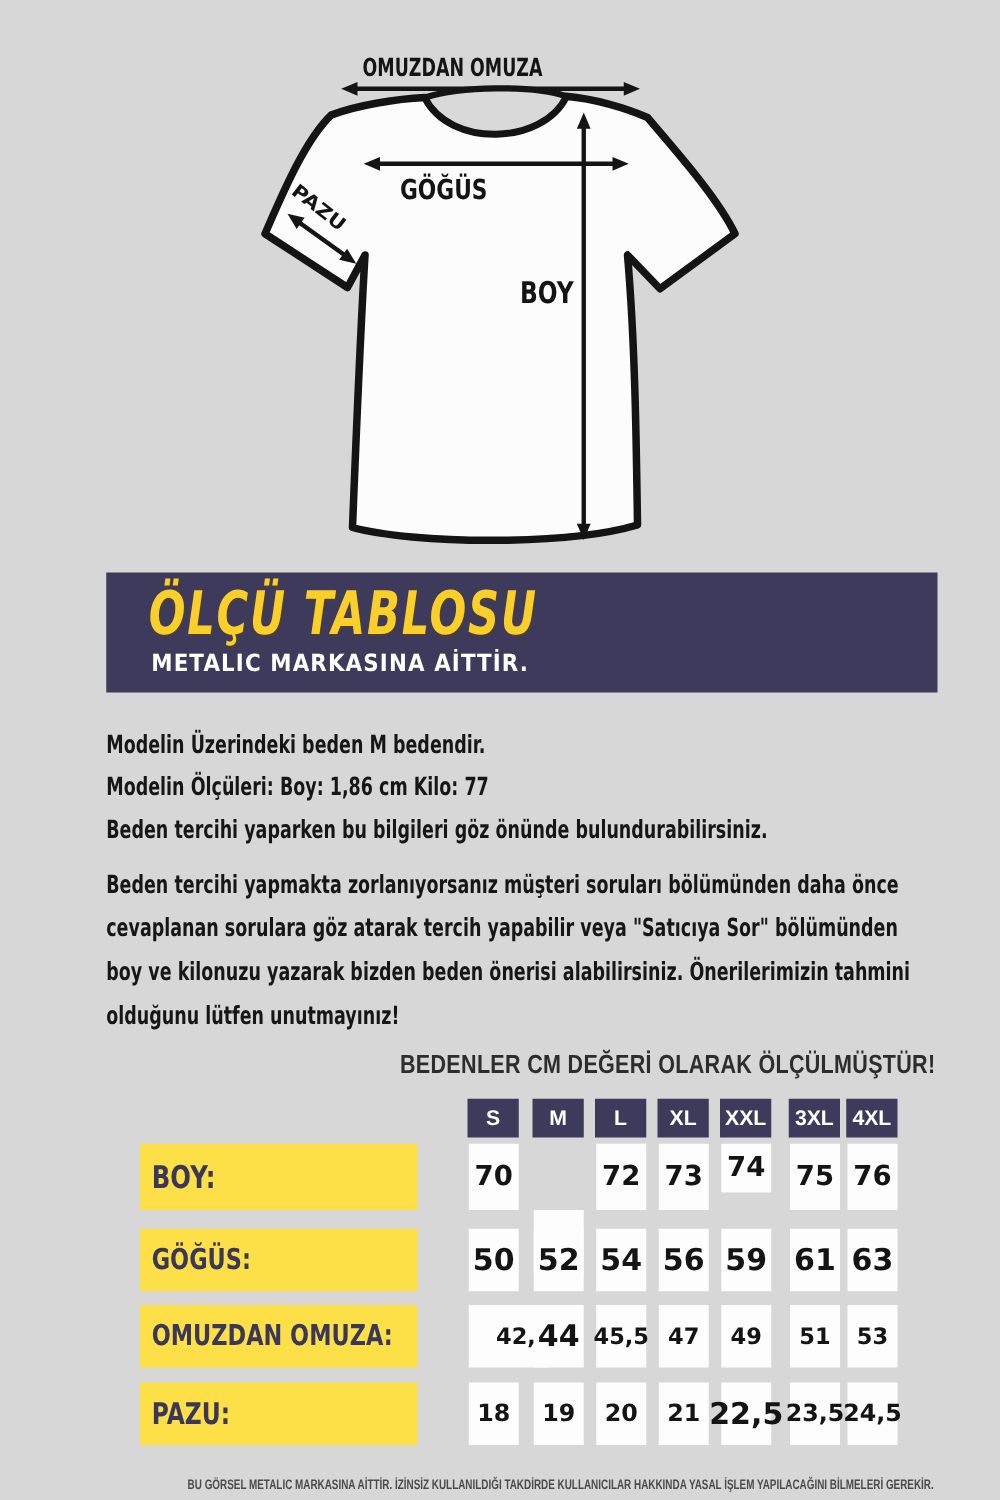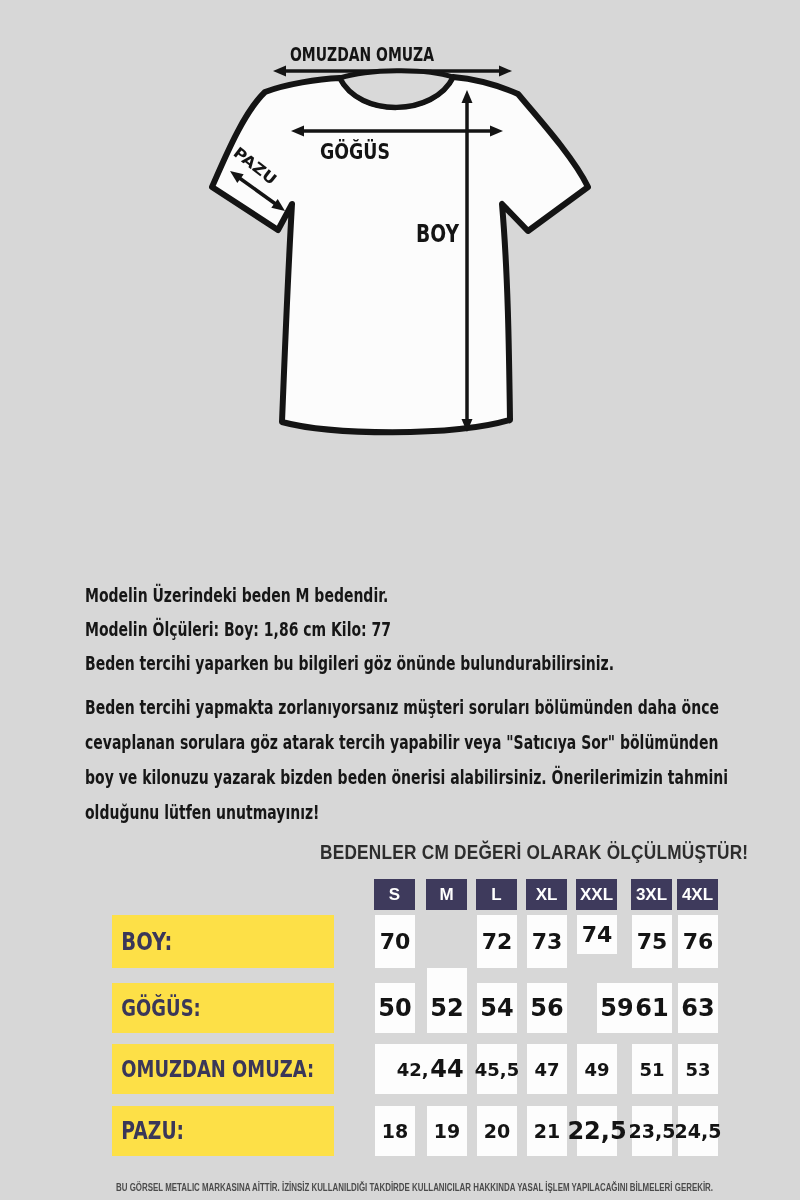--- a/index.html
+++ b/index.html
@@ -45,21 +45,21 @@
   }
   .row-label-text{
     font-weight:bold;color:#3a3759;white-space:nowrap;padding-left:12px;
     transform:scaleX(0.78);transform-origin:0 50%;
   }
   .value-cell{
     position:absolute;background:#fdfdfd;display:flex;align-items:center;justify-content:center;
     font-weight:bold;color:#141414;white-space:nowrap;
   }
   
-  .footer{position:absolute;left:0;right:0;top:1176px;text-align:center;}
+  .footer{position:absolute;left:0;right:0;top:1176px;text-align:center;padding-left:34px;}
   .footer-text{
     display:inline-block;font-family:"Liberation Sans",sans-serif;font-weight:bold;font-size:11px;
     color:#4b4b4b;white-space:nowrap;transform:scaleX(0.72);transform-origin:50% 0;
   }
 </style>
 </head>
 <body>
 
 <div class="page">
 
@@ -105,20 +105,24 @@
 
       <g stroke="#141414" fill="#141414">
         <line x1="50" y1="135" x2="89" y2="163" stroke-width="3.5"></line>
         <path d="M42 129 L49.3 141.1 L55.7 132.2 Z" stroke="none"></path>
         <path d="M97 169 L83.3 165.8 L89.7 156.9 Z" stroke="none"></path>
       </g>
       <text class="diagram-label" font-size="15" textLength="50" lengthAdjust="spacingAndGlyphs" text-anchor="middle" transform="translate(64,128) rotate(38)">PAZU</text>
     </svg>
   </div>
 
+  <div class="banner">
+    <div class="banner-title">ÖLÇÜ TABLOSU</div>
+    <div class="banner-subtitle">METALIC MARKASINA AİTTİR.</div>
+  </div>
 
   <div>
     <div class="info-line" style="top:578px">Modelin Üzerindeki beden M bedendir.</div>
     <div class="info-line" style="top:612px">Modelin Ölçüleri: Boy: 1,86 cm Kilo: 77</div>
     <div class="info-line" style="top:646px">Beden tercihi yaparken bu bilgileri göz önünde bulundurabilirsiniz.</div>
   </div>
 
   <div class="para2">
     <div class="info-line" style="top:690px">Beden tercihi yapmakta zorlanıyorsanız müşteri soruları bölümünden daha önce</div>
     <div class="info-line" style="top:725px">cevaplanan sorulara göz atarak tercih yapabilir veya "Satıcıya Sor" bölümünden</div>
@@ -146,21 +150,21 @@
       <div class="value-cell" style="left: 577px; top: 915px; width: 40px; height: 39px; font-size: 22px;">74</div>
       <div class="value-cell" style="left: 632px; top: 915px; width: 40px; height: 53px; font-size: 22px;">75</div>
       <div class="value-cell" style="left: 678px; top: 915px; width: 40px; height: 53px; font-size: 22px;">76</div>
       <div class="row-label-box" style="left: 112px; top: 983px; width: 222px; height: 50px;">
         <span class="row-label-text" style="font-size: 23px;">GÖĞÜS:</span>
       </div>
       <div class="value-cell" style="left: 375px; top: 983px; width: 40px; height: 50px; font-size: 24px;">50</div>
       <div class="value-cell" style="left: 427px; top: 983px; width: 40px; height: 50px; font-size: 24px;">52</div>
       <div class="value-cell" style="left: 477px; top: 983px; width: 40px; height: 50px; font-size: 24px;">54</div>
       <div class="value-cell" style="left: 527px; top: 983px; width: 40px; height: 50px; font-size: 24px;">56</div>
-      <div class="value-cell" style="left: 577px; top: 983px; width: 40px; height: 50px; font-size: 24px; margin-left: 20px;">59</div>
+      <div class="value-cell" style="left: 577px; top: 983px; width: 40px; height: 50px; font-size: 24px;">59</div>
       <div class="value-cell" style="left: 632px; top: 983px; width: 40px; height: 50px; font-size: 24px;">61</div>
       <div class="value-cell" style="left: 678px; top: 983px; width: 40px; height: 50px; font-size: 24px;">63</div>
       <div class="row-label-box" style="left: 112px; top: 1044px; width: 222px; height: 50px;">
         <span class="row-label-text" style="font-size: 23px;">OMUZDAN OMUZA:</span>
       </div>
       <div class="value-cell" style="left: 375px; top: 1044px; width: 40px; height: 50px; font-size: 18px; padding-left: 24px;">42,5</div>
       <div class="value-cell" style="left: 427px; top: 1044px; width: 40px; height: 50px; font-size: 24px;">44</div>
       <div class="value-cell" style="left: 477px; top: 1044px; width: 40px; height: 50px; font-size: 18px;">45,5</div>
       <div class="value-cell" style="left: 527px; top: 1044px; width: 40px; height: 50px; font-size: 18px;">47</div>
       <div class="value-cell" style="left: 577px; top: 1044px; width: 40px; height: 50px; font-size: 18px;">49</div>

